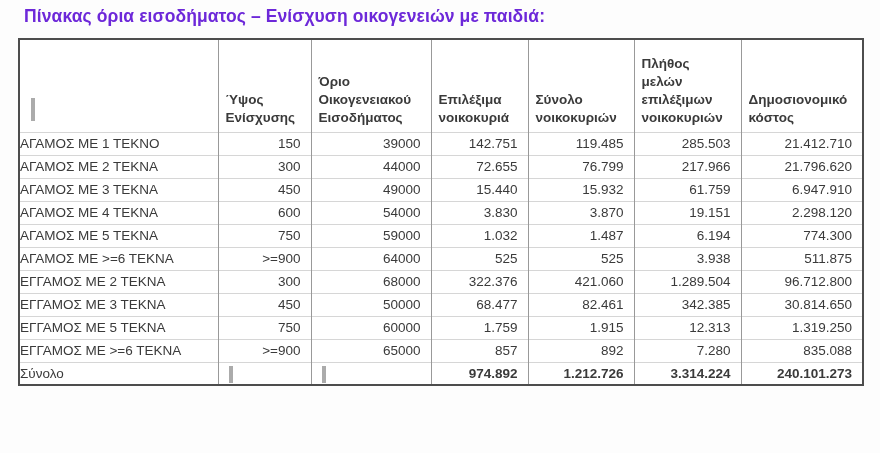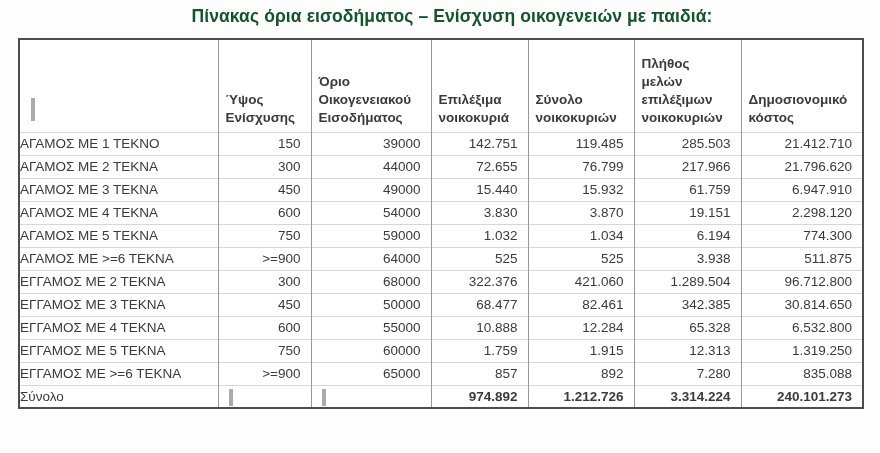--- a/index.html
+++ b/index.html
@@ -12,23 +12,22 @@
     position: relative;
     width: 880px;
     height: 453px;
     overflow: hidden;
     background: #fdfdfd;
   }
   .title {
     margin: 6px 0 0 24px;
     font-size: 17.5px;
     font-weight: bold;
-    color: #14532d;
+    color: #6d28d9;
     letter-spacing: 0.1px;
-    text-align: center;
   }
   table.income-table {
     border-collapse: collapse;
     table-layout: fixed;
     margin: 11px 0 0 18px;
     width: 844px;
     background: #fff;
     border: 2px solid #4d4d4d;
   }
   table.income-table th,
@@ -158,21 +157,21 @@
           <td class="num-cell">3.830</td>
           <td class="num-cell">3.870</td>
           <td class="num-cell">19.151</td>
           <td class="num-cell">2.298.120</td>
         </tr>
         <tr>
           <td class="label-cell">ΑΓΑΜΟΣ ΜΕ 5 ΤΕΚΝΑ</td>
           <td class="num-cell">750</td>
           <td class="num-cell">59000</td>
           <td class="num-cell">1.032</td>
-          <td class="num-cell">1.034</td>
+          <td class="num-cell">1.487</td>
           <td class="num-cell">6.194</td>
           <td class="num-cell">774.300</td>
         </tr>
         <tr>
           <td class="label-cell">ΑΓΑΜΟΣ ΜΕ &gt;=6 ΤΕΚΝΑ</td>
           <td class="num-cell">&gt;=900</td>
           <td class="num-cell">64000</td>
           <td class="num-cell">525</td>
           <td class="num-cell">525</td>
           <td class="num-cell">3.938</td>
@@ -188,29 +187,20 @@
           <td class="num-cell">96.712.800</td>
         </tr>
         <tr>
           <td class="label-cell">ΕΓΓΑΜΟΣ ΜΕ 3 ΤΕΚΝΑ</td>
           <td class="num-cell">450</td>
           <td class="num-cell">50000</td>
           <td class="num-cell">68.477</td>
           <td class="num-cell">82.461</td>
           <td class="num-cell">342.385</td>
           <td class="num-cell">30.814.650</td>
-        </tr>
-        <tr>
-          <td class="label-cell">ΕΓΓΑΜΟΣ ΜΕ 4 ΤΕΚΝΑ</td>
-          <td class="num-cell">600</td>
-          <td class="num-cell">55000</td>
-          <td class="num-cell">10.888</td>
-          <td class="num-cell">12.284</td>
-          <td class="num-cell">65.328</td>
-          <td class="num-cell">6.532.800</td>
         </tr>
         <tr>
           <td class="label-cell">ΕΓΓΑΜΟΣ ΜΕ 5 ΤΕΚΝΑ</td>
           <td class="num-cell">750</td>
           <td class="num-cell">60000</td>
           <td class="num-cell">1.759</td>
           <td class="num-cell">1.915</td>
           <td class="num-cell">12.313</td>
           <td class="num-cell">1.319.250</td>
         </tr>

